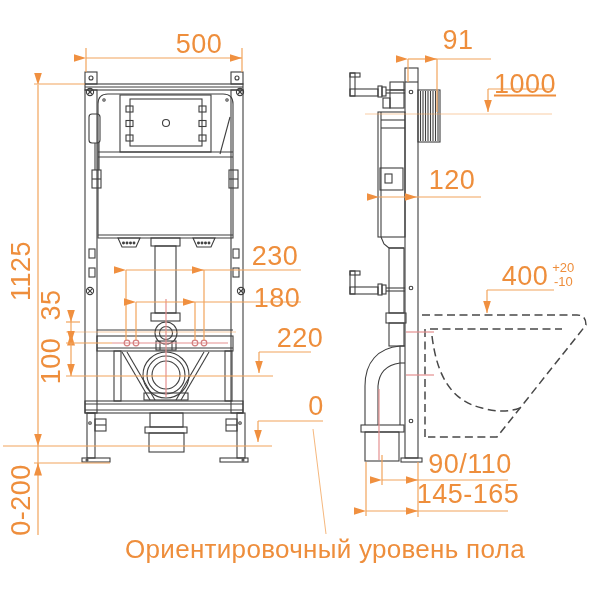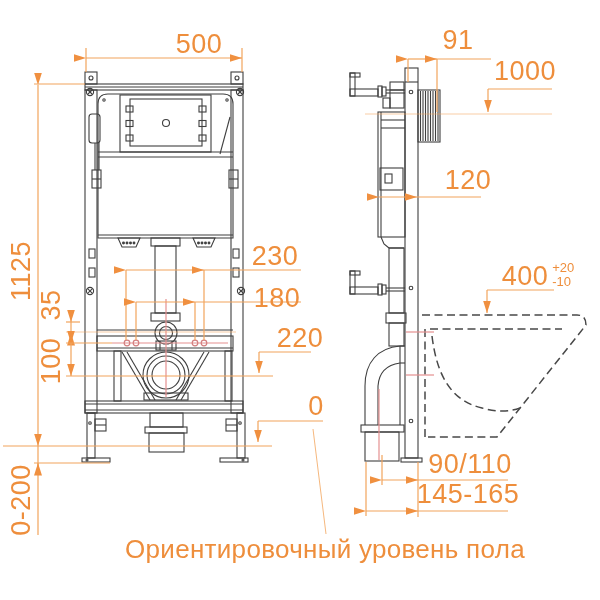--- a/index.html
+++ b/index.html
@@ -5,21 +5,21 @@
   html,body{margin:0;padding:0;background:#fff;}
   .canvas{position:relative;width:600px;height:600px;background:#fff;overflow:hidden;
           font-family:"Liberation Sans", sans-serif;}
   .canvas svg{position:absolute;left:0;top:0;}
   .label{position:absolute;color:#EE8E3C;font-size:27px;white-space:nowrap;
          transform:translate(-50%,-50%);line-height:1;letter-spacing:0.5px;}
   .vlabel{transform:translate(-50%,-50%) rotate(-90deg);}
   .caption{position:absolute;color:#EE8E3C;font-size:26px;white-space:nowrap;
            transform:translate(-50%,-50%);letter-spacing:0.3px;}
   .tolwrap{display:inline-flex;flex-direction:column;font-size:13px;line-height:1.05;
-           vertical-align:middle;margin-left:4px;transform:translateY(-3px);letter-spacing:0;}
+           vertical-align:middle;margin-left:4px;transform:translateY(-3px);letter-spacing:0;text-align:center;}
 </style>
 </head>
 <body>
 
 <div class="canvas">
 
 <svg width="600" height="600" viewBox="0 0 600 600">
   <defs>
     <marker id="ah" markerUnits="userSpaceOnUse" markerWidth="13" markerHeight="10" viewBox="0 0 13 10" refX="12.5" refY="5" orient="auto">
       <path d="M12.5,5 L0,1 L0,9 Z" fill="#F09040"></path>
@@ -342,22 +342,22 @@
     <g>
       <line x1="366" y1="462" x2="366" y2="516"></line>
       <line x1="366" y1="511" x2="418" y2="511" marker-start="url(#ah)" marker-end="url(#ah)"></line>
       <line x1="418" y1="511" x2="508" y2="511"></line>
     </g>
   </g>
 </svg>
 
 <div class="label" style="left:158px;top:44px;margin-left:41px;">500</div>
 <div class="label" style="left:458px;top:40px;">91</div>
-<div class="label" style="left:525px;top:71px;">1000</div>
-<div class="label" style="left:468px;top:180px;">120</div>
+<div class="label" style="left:525px;top:84px;text-decoration:underline;">1000</div>
+<div class="label" style="left:452px;top:180px;">120</div>
 <div class="label vlabel" style="left:21px;top:271px;">1125</div>
 <div class="label" style="left:275px;top:256px;">230</div>
 <div class="label" style="left:277px;top:288px;margin-top:10px;">180</div>
 <div class="label vlabel" style="left:51px;top:305px;">35</div>
 <div class="label vlabel" style="left:51px;top:361px;">100</div>
 <div class="label" style="left:300px;top:338px;">220</div>
 <div class="label" style="left:538px;top:277px;">
   <span>400</span><span class="tolwrap">
         <span>+20</span>
         <span>-10</span>

